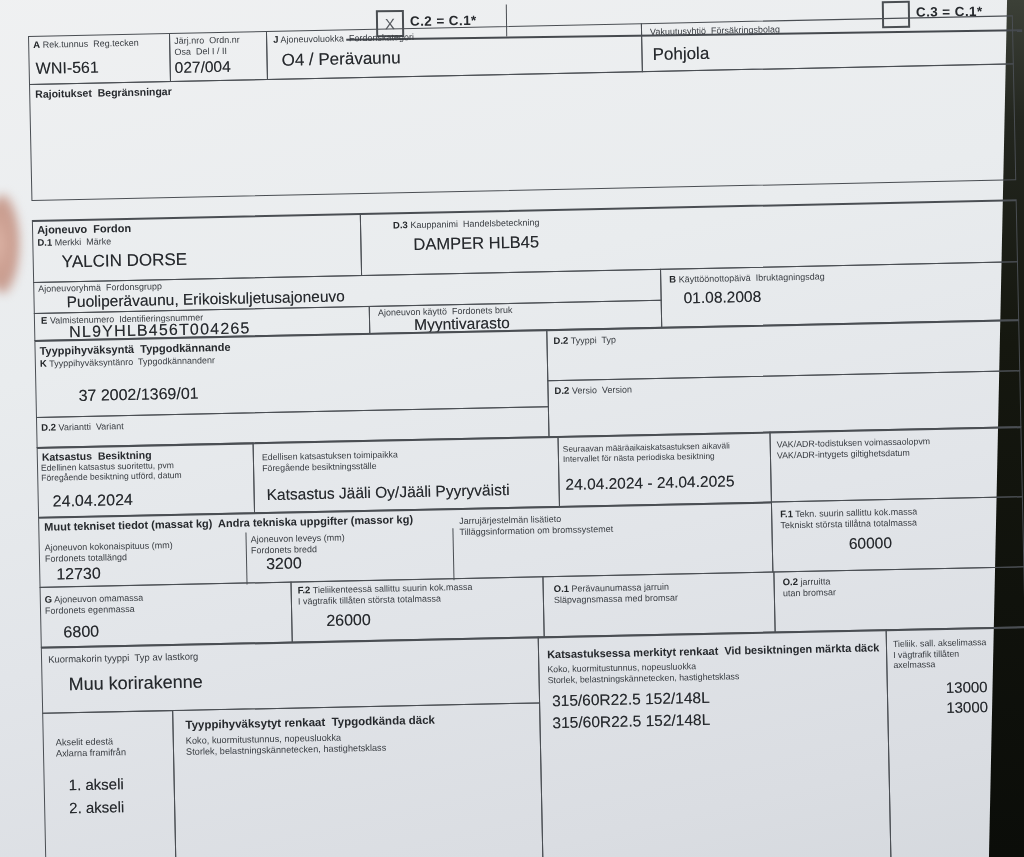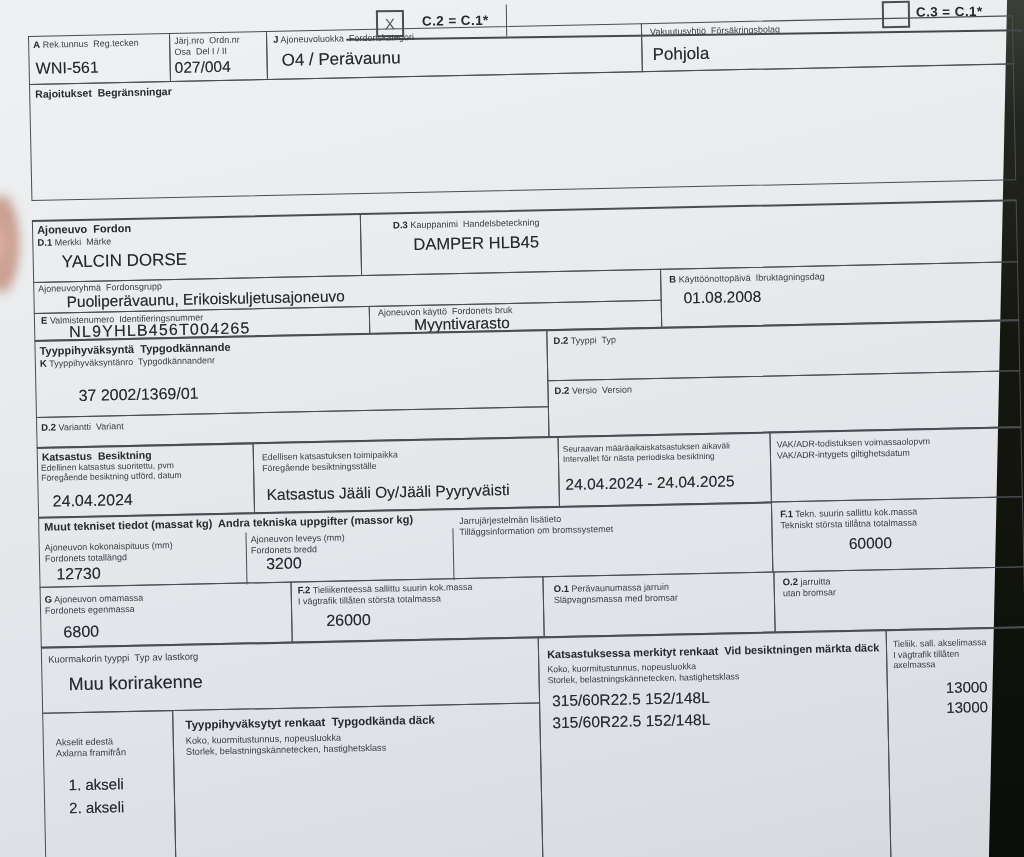--- a/index.html
+++ b/index.html
@@ -35,21 +35,21 @@
 </style>
 </head>
 <body>
 
 <div id="scene">
   <div id="paper"></div>
   <div id="finger"></div>
 
   <div id="strip">
     <div class="box" style="left:30px;top:4px">X</div>
-    <div class="cbl" style="left:76px;top:8px">C.2 = C.1*</div>
+    <div class="cbl" style="left:64px;top:8px">C.2 = C.1*</div>
     <div class="tick" style="left:160px;top:0;height:32px"></div>
     <div class="box" style="left:536px;top:2px"></div>
     <div class="cbl" style="left:570px;top:6px">C.3 = C.1*</div>
   </div>
 
   <div id="form">
 
     <div class="c" style="left:0;top:0;width:142px;height:49px">
       <div class="lbl"><b>A</b> <span>Rek.tunnus  Reg.tecken</span></div>
       <div class="val" style="left:6px;top:23px;font-size:16px">WNI-561</div>

